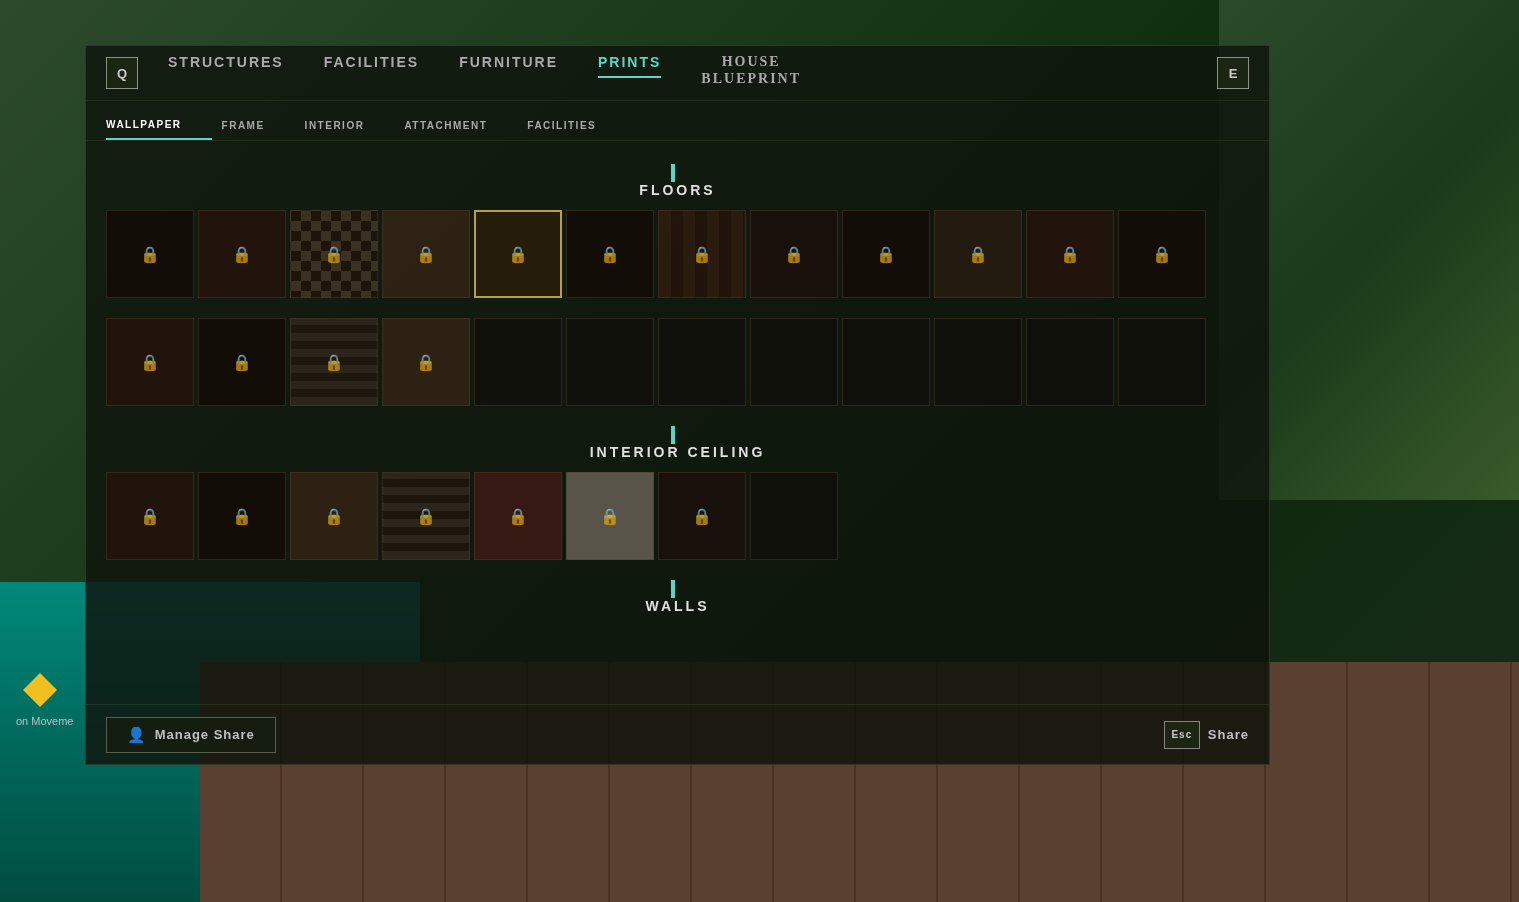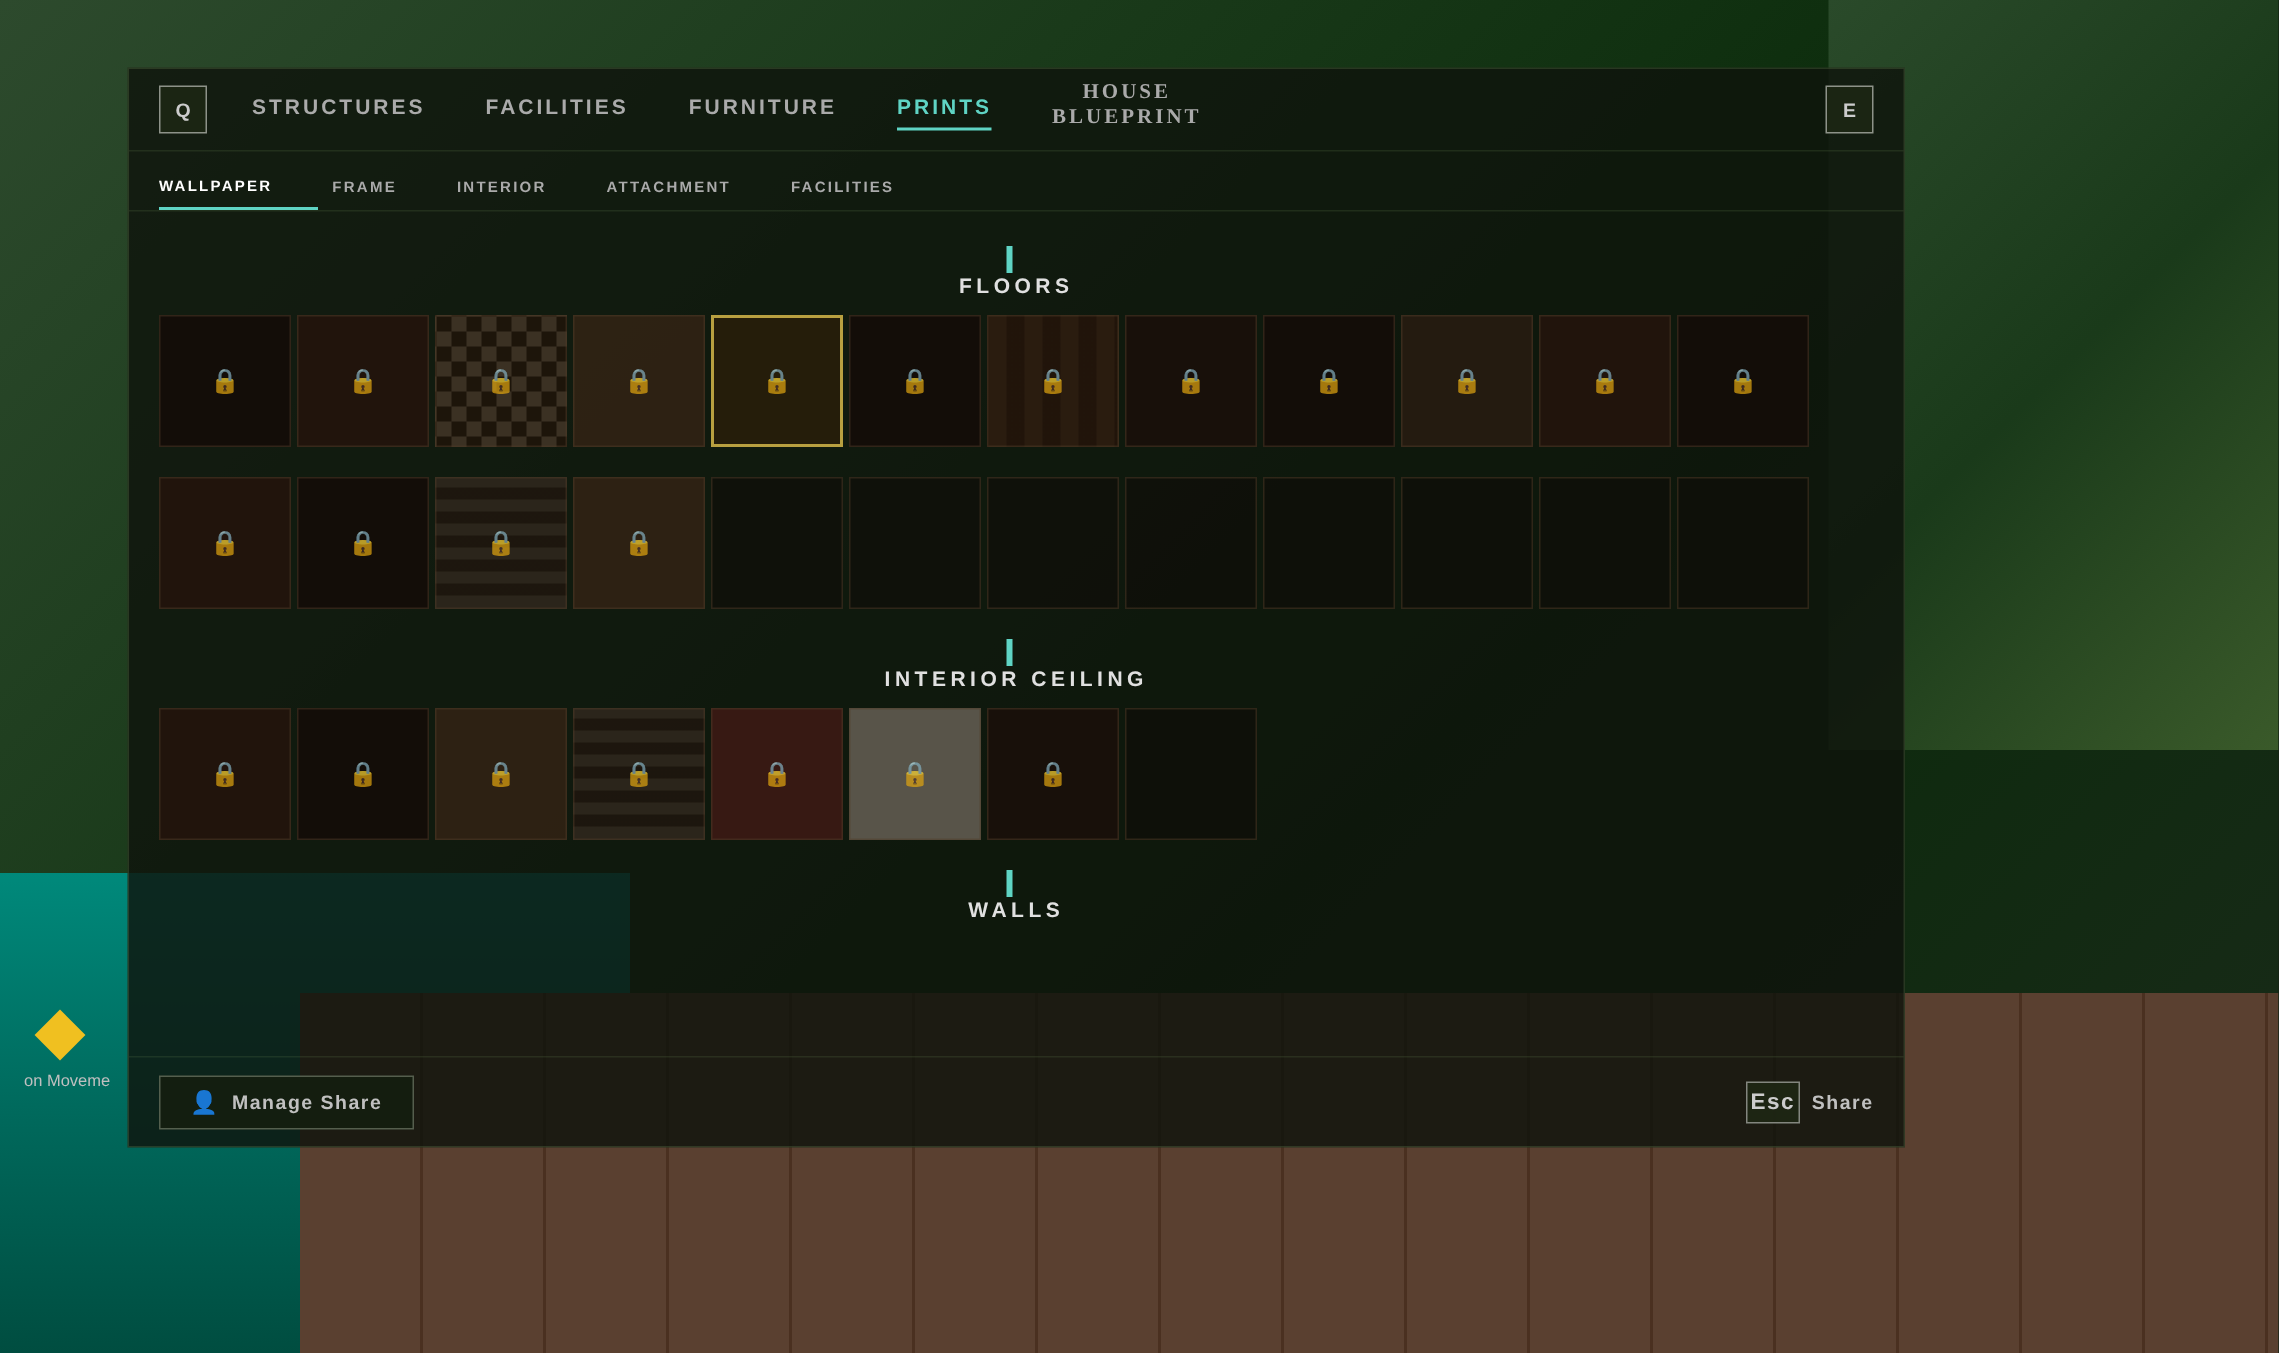--- a/index.html
+++ b/index.html
@@ -89,21 +89,21 @@
       align-items: center;
       justify-content: center;
       font-size: 13px;
       font-weight: bold;
       cursor: pointer;
       margin-right: 30px;
     }
 
     .nav-tabs {
       display: flex;
-      align-items: center;
+      align-items: flex-start;
       gap: 40px;
       flex: 1;
     }
 
     .nav-tab {
       color: #aaa;
       font-size: 14px;
       font-weight: bold;
       letter-spacing: 2px;
       text-transform: uppercase;
@@ -330,21 +330,21 @@
 
     .key-label {
       width: 36px;
       height: 28px;
       border: 1px solid rgba(200,200,200,0.6);
       background: rgba(30,40,20,0.8);
       color: #ccc;
       display: flex;
       align-items: center;
       justify-content: center;
-      font-size: 15px;
+      font-size: 10px;
       font-weight: bold;
     }
 
     
     .diamond-indicator {
       position: absolute;
       left: 28px;
       bottom: 200px;
       z-index: 20;
     }

